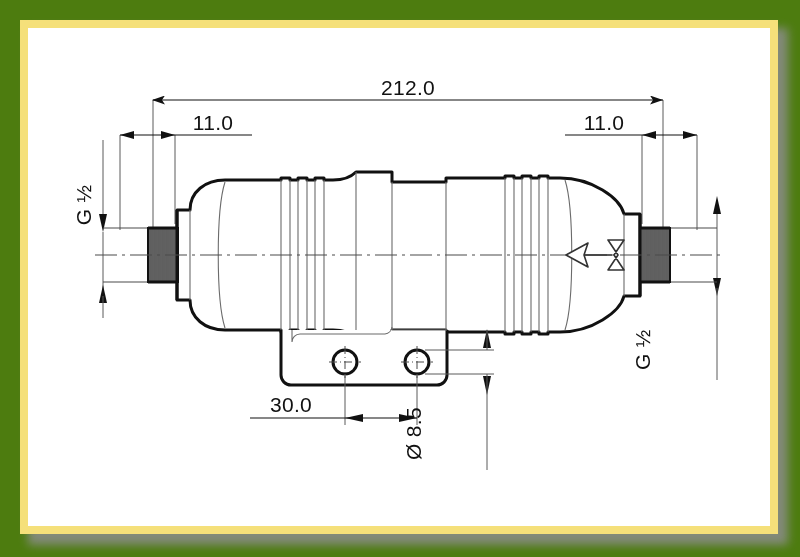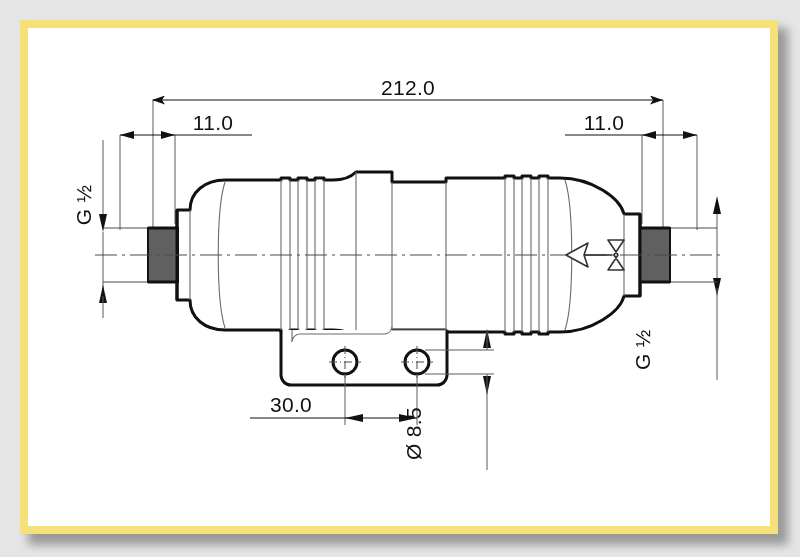--- a/index.html
+++ b/index.html
@@ -6,21 +6,21 @@
   html, body {
     margin: 0;
     padding: 0;
     background: #ffffff;
     font-family: "Liberation Sans", sans-serif;
   }
   #page {
     position: relative;
     width: 800px;
     height: 557px;
-    background: #e5e5e5;
+    background: #4d7c0f;
     overflow: hidden;
   }
   
   #shadow {
     position: absolute;
     left: 28px;
     top: 28px;
     width: 760px;
     height: 517px;
     background: #8d8d8d;

